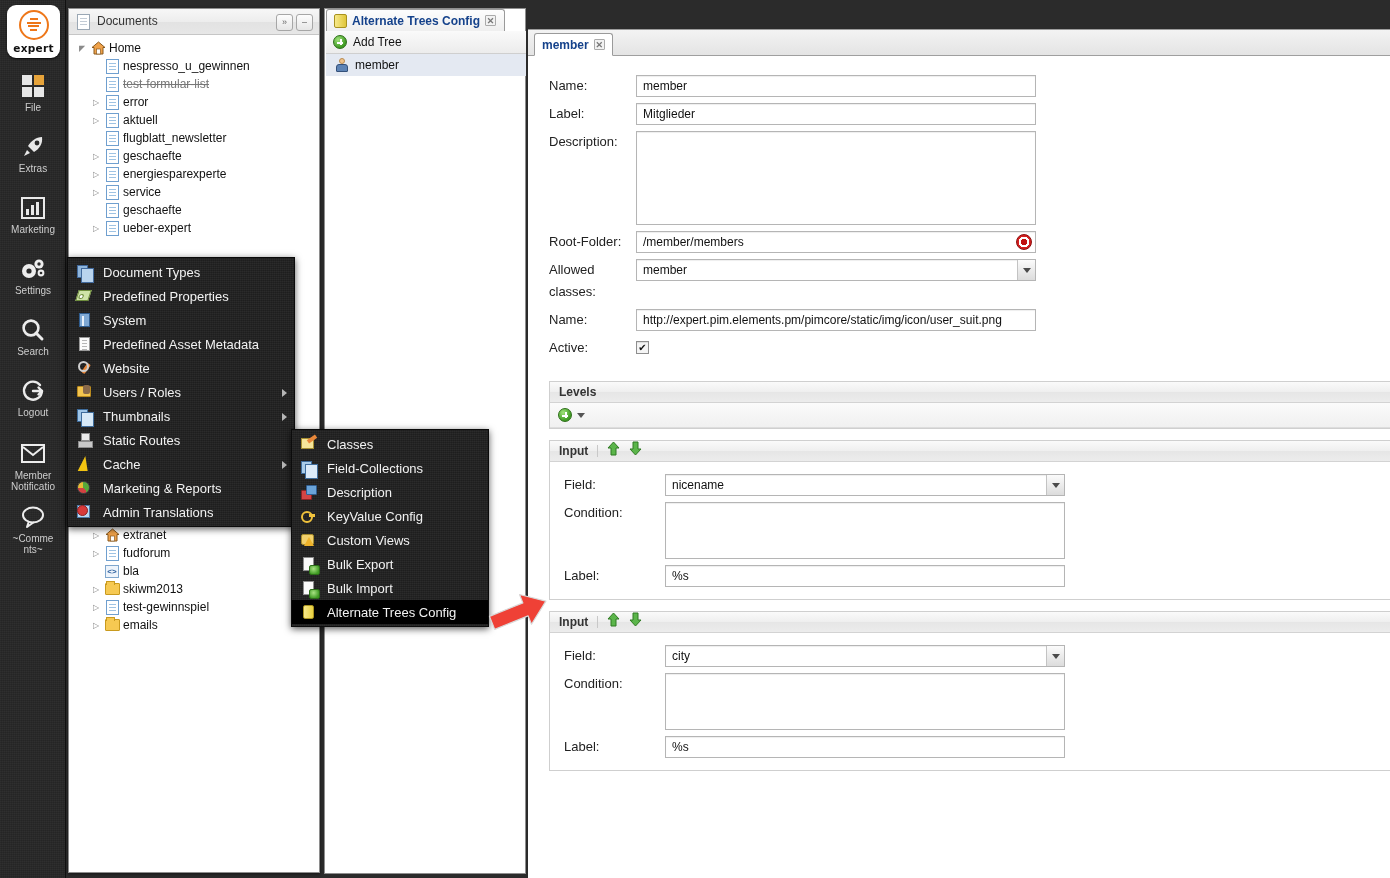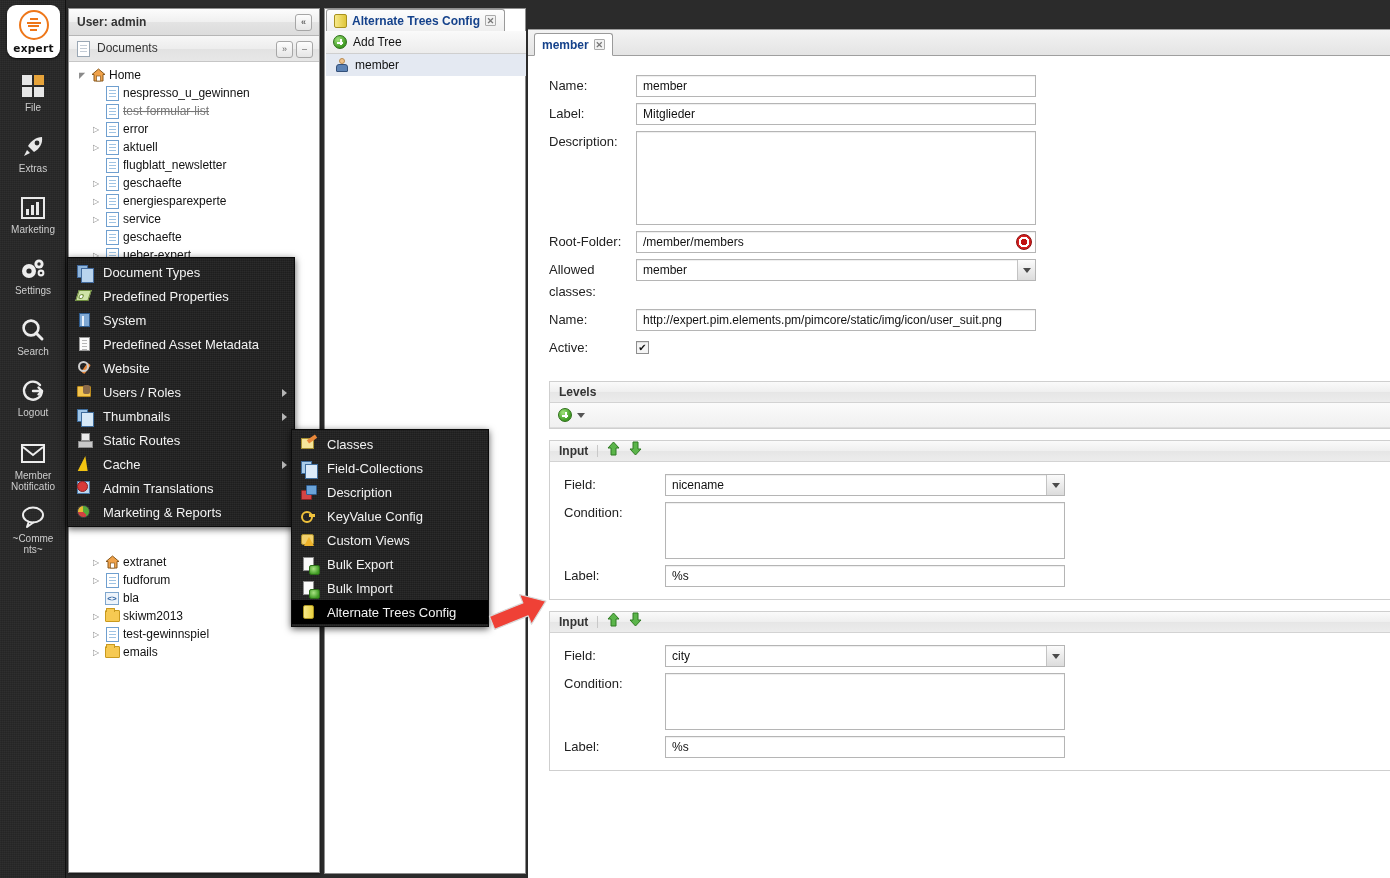--- a/index.html
+++ b/index.html
@@ -399,24 +399,20 @@
             <ellipse cx="13" cy="10" rx="10" ry="7.5" fill="none" stroke="#ececec" stroke-width="2"></ellipse>
             <path d="M9 16l-2 6 7-5" fill="none" stroke="#ececec" stroke-width="2" stroke-linejoin="round"></path>
           </svg>
       </div>
       <div class="lbl">~Comme
 nts~</div>
     </div>
   </div>
 
   <div id="docpanel">
-    <div class="panel-hd">
-      <span>User: admin</span>
-      <span class="tool-btn" style="right:7px">«</span>
-    </div>
     <div class="panel-sub">
       <span class="doc-sheet-icon"></span>
       <span>Documents</span>
       <span class="tool-btn" style="right:26px">»</span>
       <span class="tool-btn" style="right:6px">–</span>
     </div>
 
     <div class="tree" id="tree-upper">
         <div class="tnode" style="padding-left:0px">
           <span class="arrow">◤</span>
@@ -741,29 +737,29 @@
       </div>
       <div class="ctxitem">
         <span class="mico">
           <span class="mi-bolt"></span>
         </span>
         <span>Cache</span>
         <span class="sub-arrow"></span>
       </div>
       <div class="ctxitem">
         <span class="mico">
+          <span class="mi-reports"></span>
+        </span>
+        <span>Marketing &amp; Reports</span>
+      </div>
+      <div class="ctxitem">
+        <span class="mico">
           <span class="mi-translate"></span>
         </span>
         <span>Admin Translations</span>
-      </div>
-      <div class="ctxitem">
-        <span class="mico">
-          <span class="mi-reports"></span>
-        </span>
-        <span>Marketing &amp; Reports</span>
       </div>
     </div>
 
   <div class="ctxmenu" id="ctx-sub" style="left:291px; top:429px; width:198px;">
       <div class="ctxitem">
         <span class="mico">
           <span class="mi-classes"></span>
         </span>
         <span>Classes</span>
       </div>

